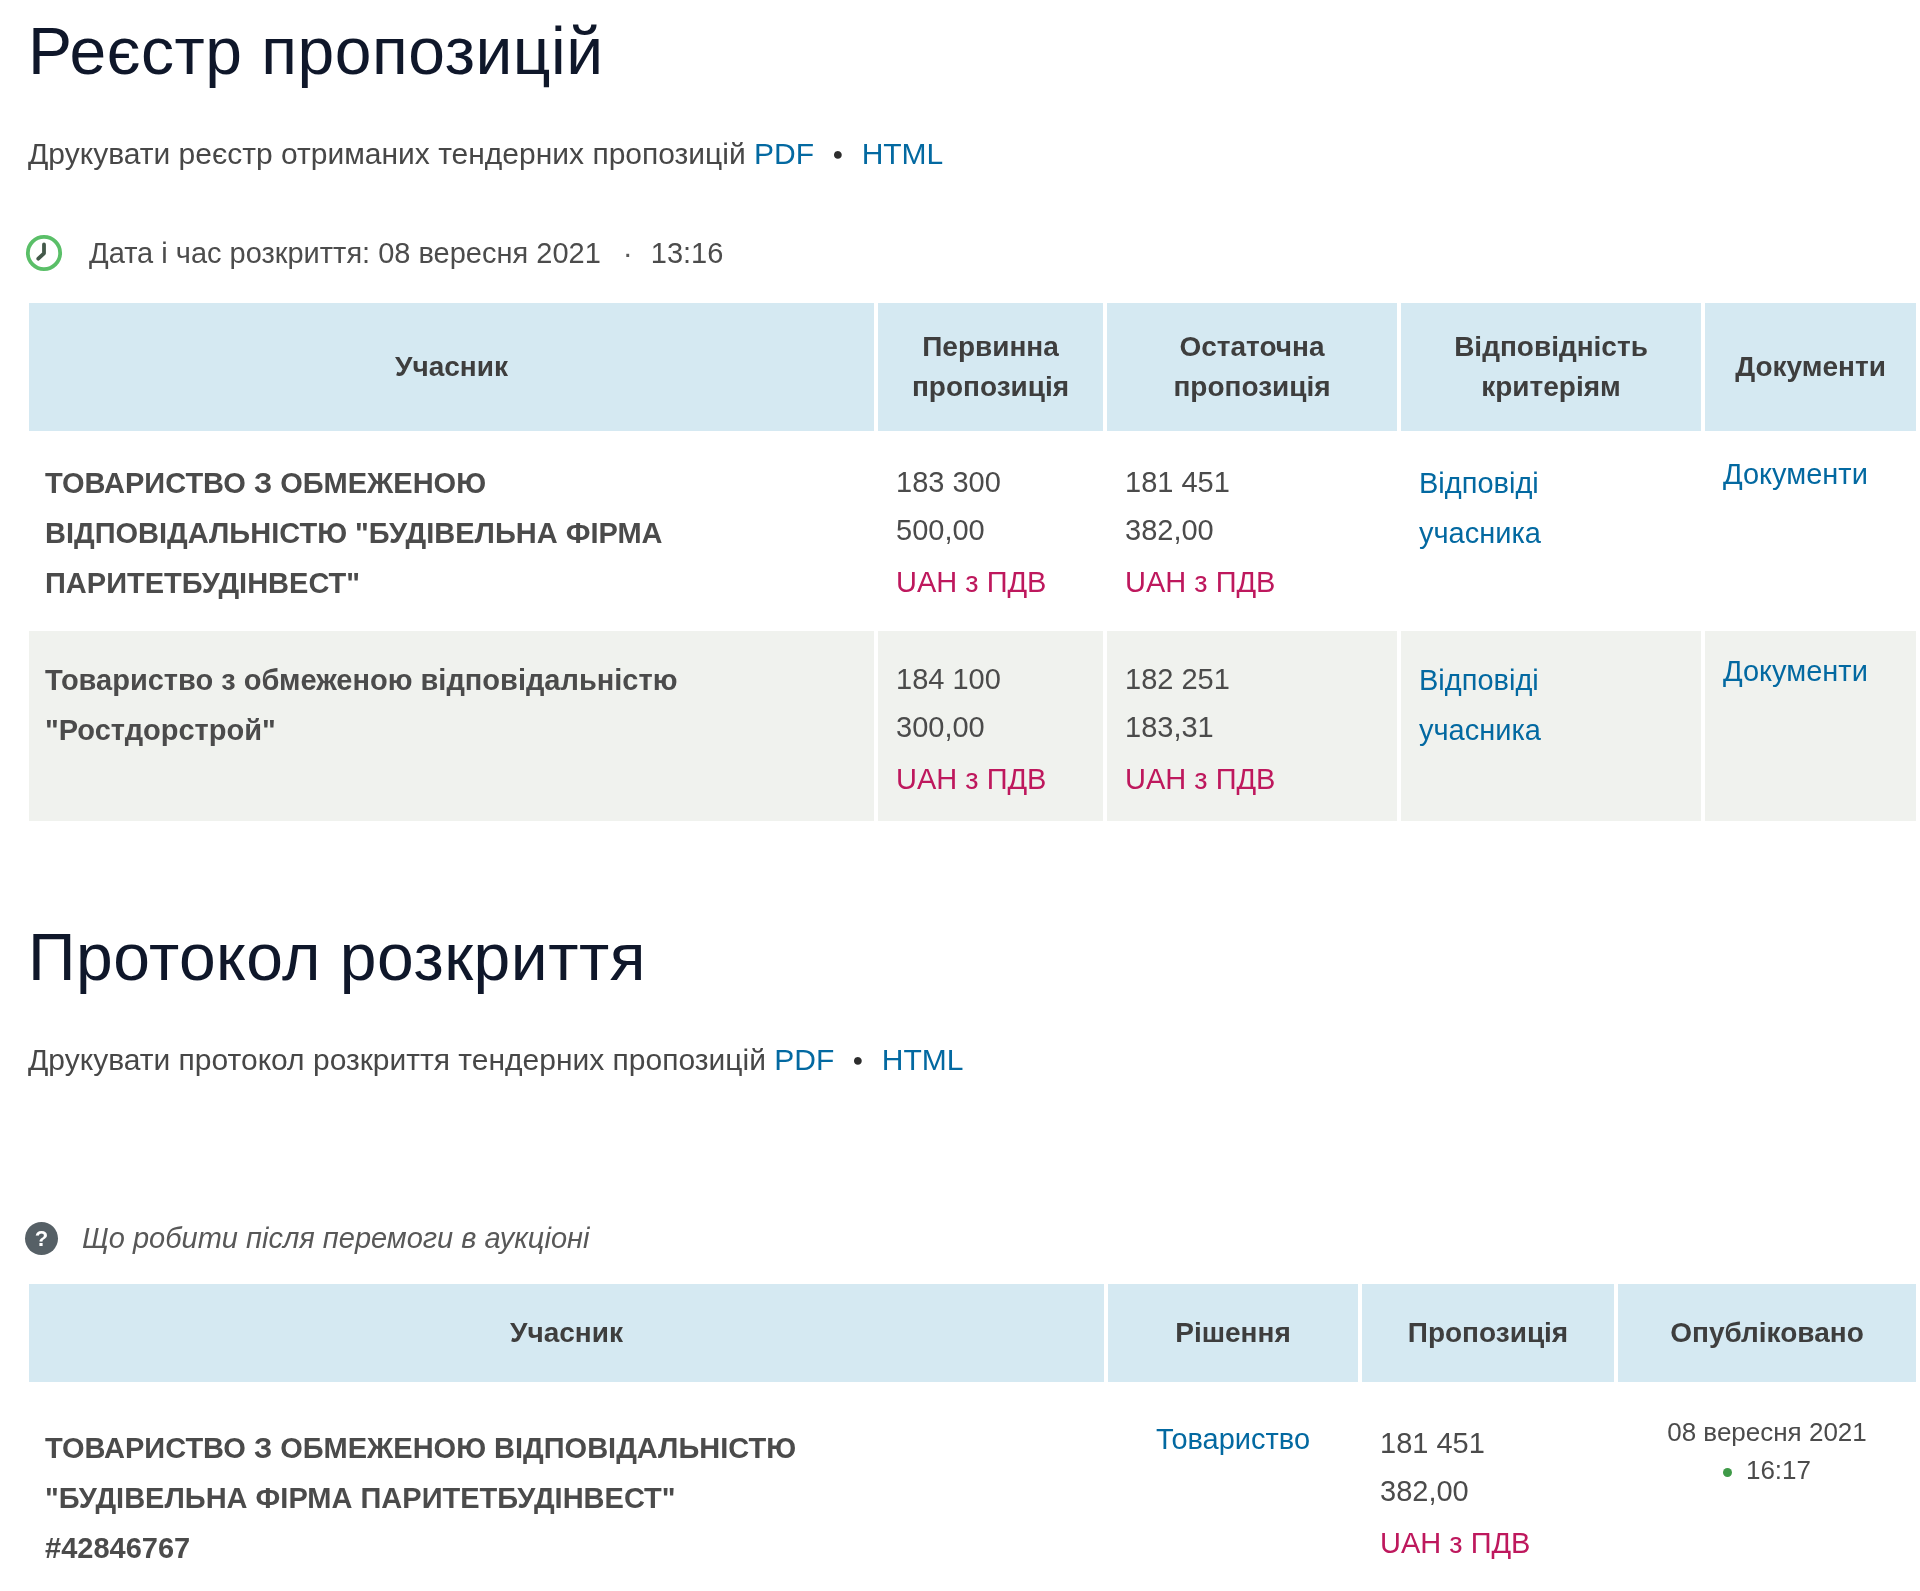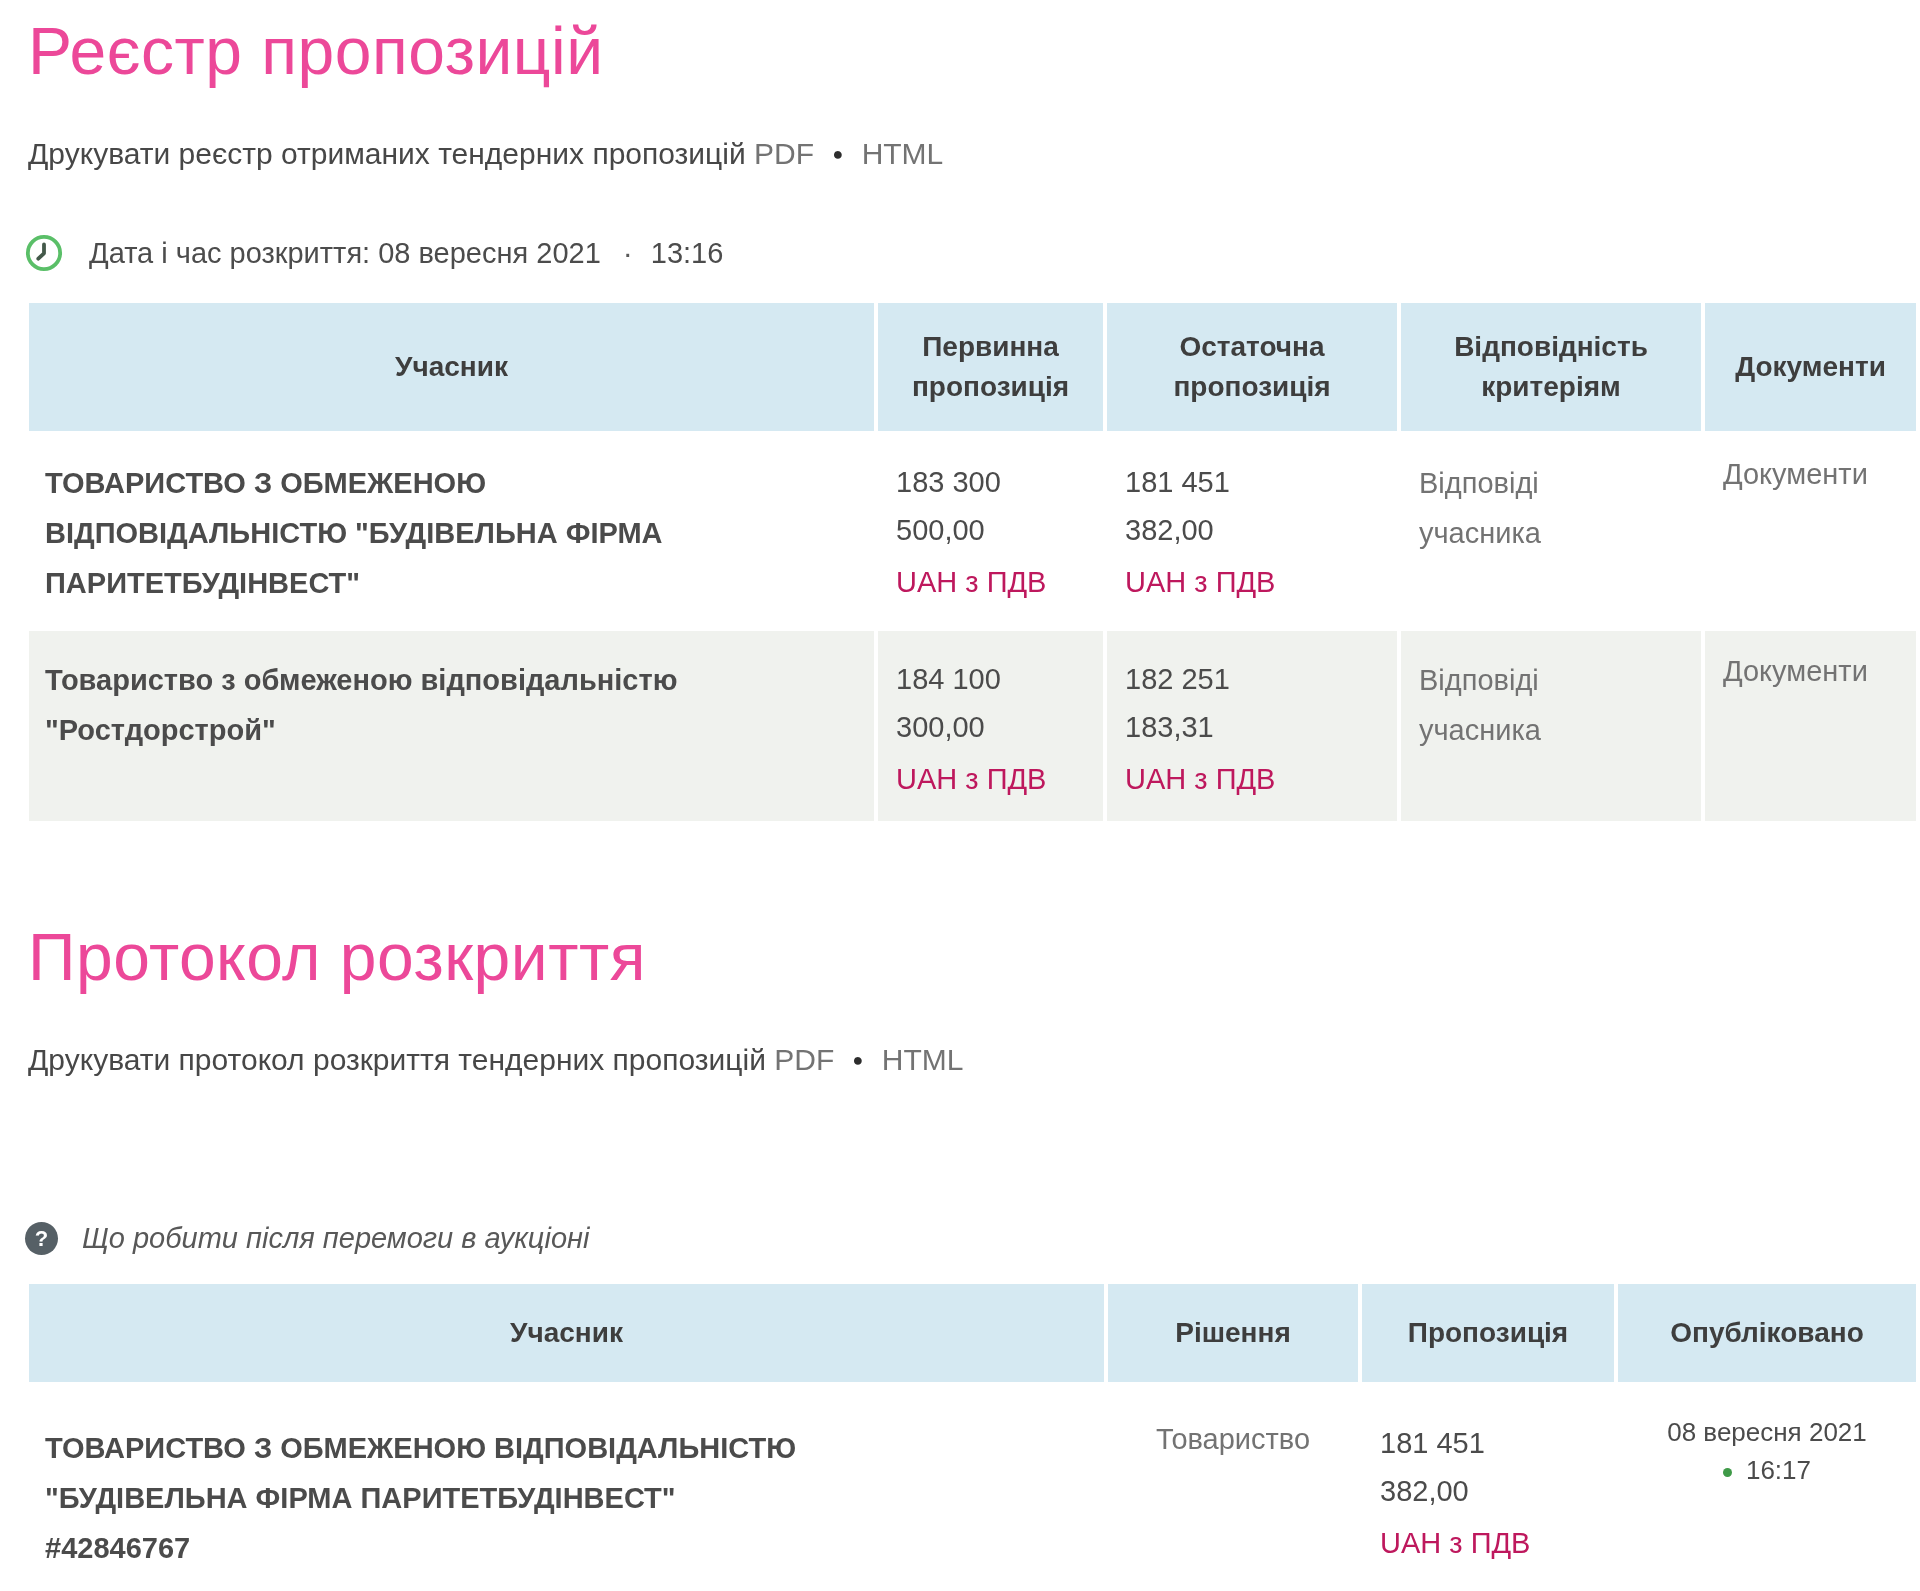--- a/index.html
+++ b/index.html
@@ -13,34 +13,34 @@
     color: #454545;
   }
   .page { padding: 14px 0 0 25px; }
 
   
   .big-title {
     margin: 0 0 0 3px;
     font-size: 66px;
     line-height: 74px;
     font-weight: 300;
-    color: #ec4899;
+    color: #0f172a;
     letter-spacing: 0.5px;
   }
   .title-protocol { margin-top: 96px; }
 
   
   .print-line {
     margin: 46px 0 0 3px;
     font-size: 30px;
     line-height: 40px;
     color: #474747;
   }
   .link {
-    color: #737373;
+    color: #0369a1;
     cursor: pointer;
     text-decoration: none;
   }
   .dot-sep {
     display: inline-block;
     font-size: 18px;
     color: #2d2d2d;
     vertical-align: 4px;
     margin: 0 10px;
   }

